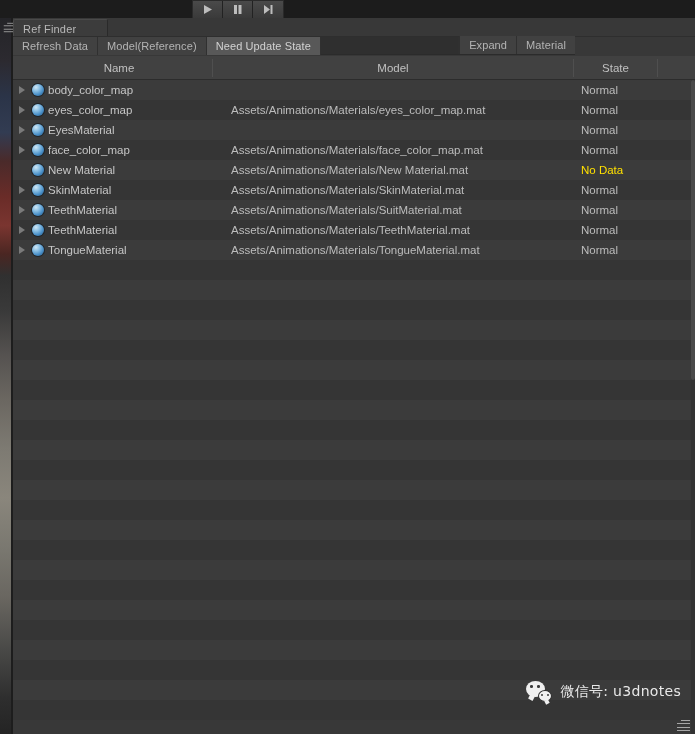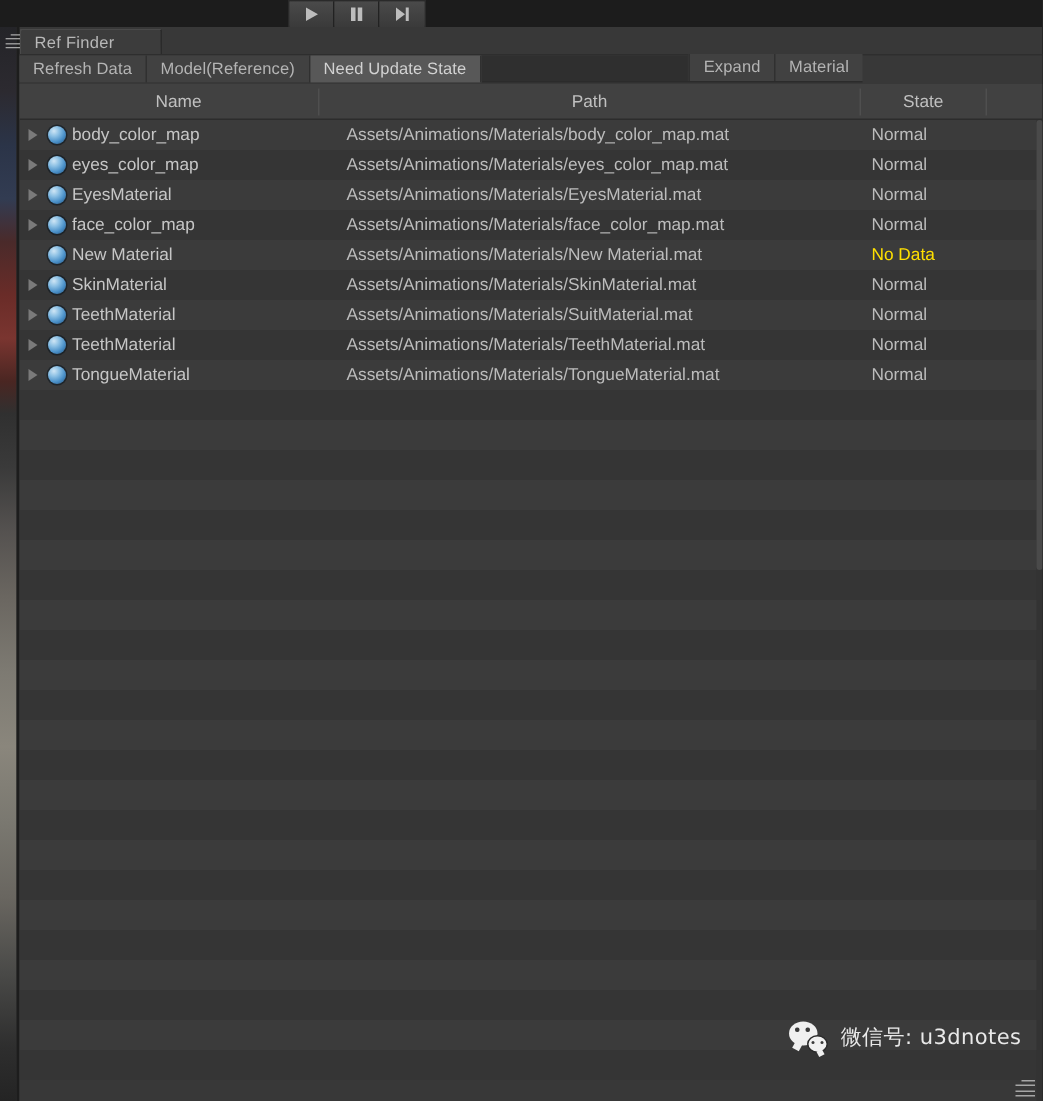--- a/index.html
+++ b/index.html
@@ -290,46 +290,44 @@
     <div class="burger burger-tr">
       <i></i>
         <i></i>
         <i></i>
         <i></i>
     </div>
 
     <div class="col-head">
       <div class="col-cell" style="left:6px; width:200px;">Name</div>
       <div class="col-div" style="left:199px;"></div>
-      <div class="col-cell" style="left:200px; width:360px;">Path</div>
+      <div class="col-cell" style="left:200px; width:360px;">Model</div>
       <div class="col-div" style="left:560px;"></div>
       <div class="col-cell" style="left:561px; width:83px;">State</div>
       <div class="col-div" style="left:644px;"></div>
     </div>
 
     <div class="rows" id="rows-container">
         <div class="row odd">
           <div class="tri"></div>
           <div class="mat-icon"></div>
           <div class="cell-name">body_color_map</div>
-          <div class="cell-path">Assets/Animations/Materials/body_color_map.mat</div>
           <div class="cell-state">Normal</div>
         </div>
         <div class="row even">
           <div class="tri"></div>
           <div class="mat-icon"></div>
           <div class="cell-name">eyes_color_map</div>
           <div class="cell-path">Assets/Animations/Materials/eyes_color_map.mat</div>
           <div class="cell-state">Normal</div>
         </div>
         <div class="row odd">
           <div class="tri"></div>
           <div class="mat-icon"></div>
           <div class="cell-name">EyesMaterial</div>
-          <div class="cell-path">Assets/Animations/Materials/EyesMaterial.mat</div>
           <div class="cell-state">Normal</div>
         </div>
         <div class="row even">
           <div class="tri"></div>
           <div class="mat-icon"></div>
           <div class="cell-name">face_color_map</div>
           <div class="cell-path">Assets/Animations/Materials/face_color_map.mat</div>
           <div class="cell-state">Normal</div>
         </div>
         <div class="row odd">

